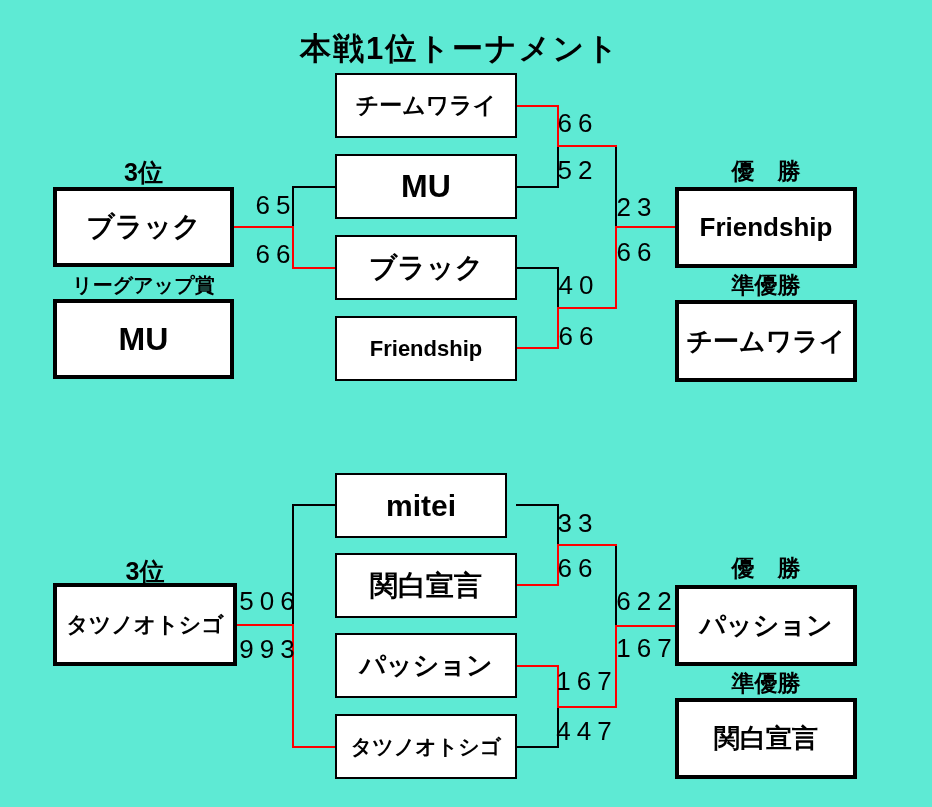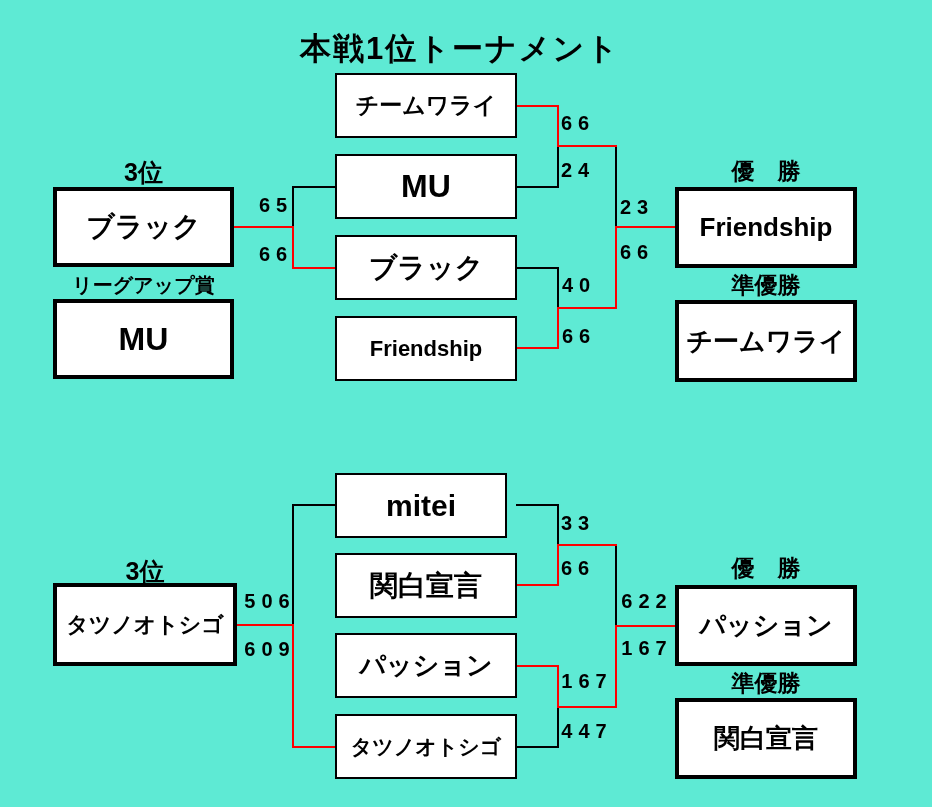--- a/index.html
+++ b/index.html
@@ -14,21 +14,21 @@
   }
   .lbl{position:absolute;text-align:center;font-weight:bold;white-space:nowrap;}
   .box{
     position:absolute;box-sizing:border-box;background:#ffffff;border:2px solid #000;
     display:flex;align-items:center;justify-content:center;
     font-weight:bold;white-space:nowrap;z-index:2;
   }
   .thick{border-width:4px;}
   .score{
     position:absolute;transform:translate(-50%,-50%);
-    font-weight:bold;font-size:20px;letter-spacing:6px;white-space:nowrap;z-index:3;
+    font-weight:normal;font-size:26px;letter-spacing:6px;white-space:nowrap;z-index:3;
   }
 </style>
 </head>
 <body>
 
 <div id="canvas">
 
   <div class="layer">
       <div style="position: absolute; background: rgb(0, 0, 0); left: 292px; top: 186px; width: 44px; height: 2px;"></div>
       <div style="position: absolute; background: rgb(0, 0, 0); left: 292px; top: 186px; width: 2px; height: 42px;"></div>
@@ -82,21 +82,21 @@
   <div class="box" style="left:335px;top:154px;width:182px;height:65px;font-size:32px;">MU</div>
   <div class="box" style="left:335px;top:235px;width:182px;height:65px;font-size:28px;">ブラック</div>
   <div class="box" style="left:335px;top:316px;width:182px;height:65px;font-size:22px;">Friendship</div>
 
   <div class="lbl" style="left:675px;top:156px;width:182px;font-size:23px;">優　勝</div>
   <div class="box thick" style="left:675px;top:187px;width:182px;height:81px;font-size:26px;">Friendship</div>
   <div class="lbl" style="left:675px;top:270px;width:182px;font-size:23px;">準優勝</div>
   <div class="box thick" style="left:675px;top:300px;width:182px;height:82px;font-size:26px;">チームワライ</div>
 
   <span class="score" style="left:578px;top:123px;">66</span>
-  <span class="score" style="left:578px;top:170px;">24</span>
+  <span class="score" style="left:578px;top:170px;">52</span>
   <span class="score" style="left:579px;top:285px;">40</span>
   <span class="score" style="left:579px;top:336px;">66</span>
   <span class="score" style="left:637px;top:207px;">23</span>
   <span class="score" style="left:637px;top:252px;">66</span>
   <span class="score" style="left:276px;top:205px;">65</span>
   <span class="score" style="left:276px;top:254px;">66</span>
 
 
   <div class="lbl" style="left:53px;top:555px;width:184px;font-size:25px;">3位</div>
   <div class="box thick" style="left:53px;top:583px;width:184px;height:83px;font-size:22px;">タツノオトシゴ</div>
@@ -111,15 +111,15 @@
   <div class="lbl" style="left:675px;top:668px;width:182px;font-size:23px;">準優勝</div>
   <div class="box thick" style="left:675px;top:698px;width:182px;height:81px;font-size:26px;">関白宣言</div>
 
   <span class="score" style="left:578px;top:523px;">33</span>
   <span class="score" style="left:578px;top:568px;">66</span>
   <span class="score" style="left:587px;top:681px;">167</span>
   <span class="score" style="left:587px;top:731px;">447</span>
   <span class="score" style="left:647px;top:601px;">622</span>
   <span class="score" style="left:647px;top:648px;">167</span>
   <span class="score" style="left:270px;top:601px;">506</span>
-  <span class="score" style="left:270px;top:649px;">609</span>
+  <span class="score" style="left:270px;top:649px;">993</span>
 
 </div>
 
 </body></html>

